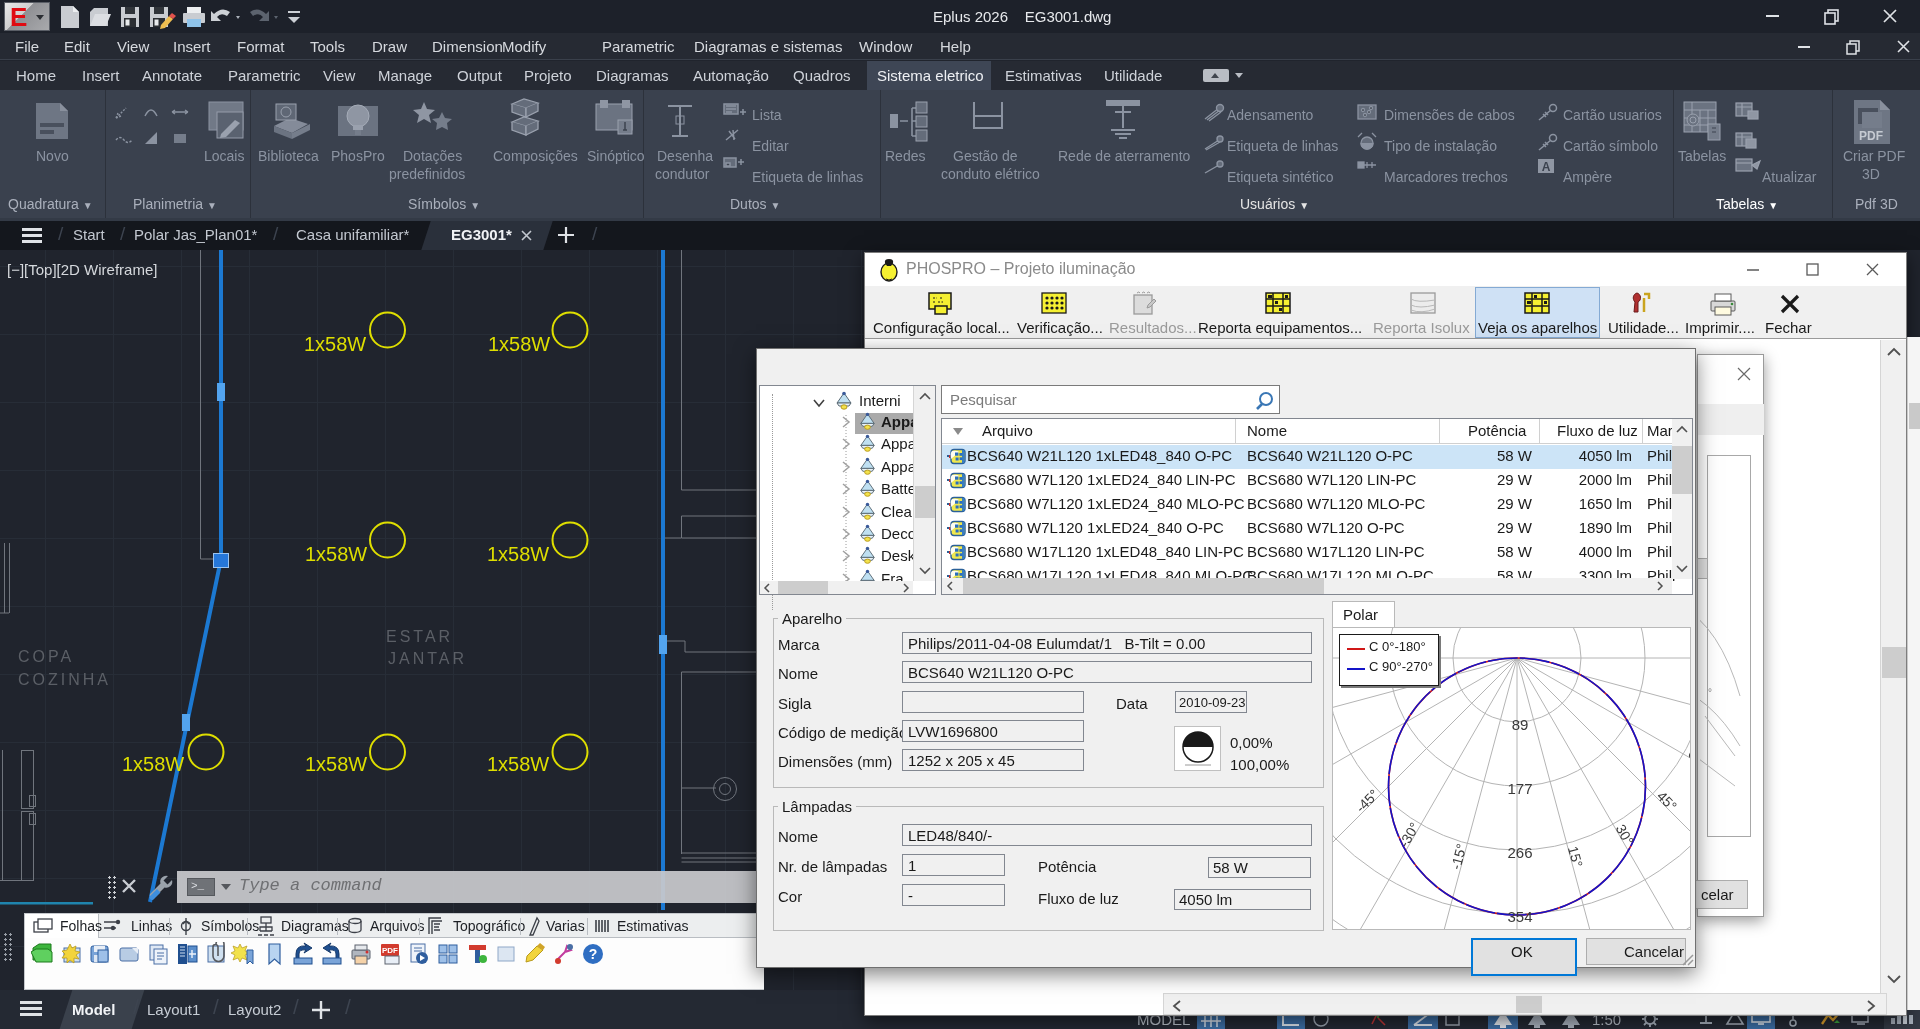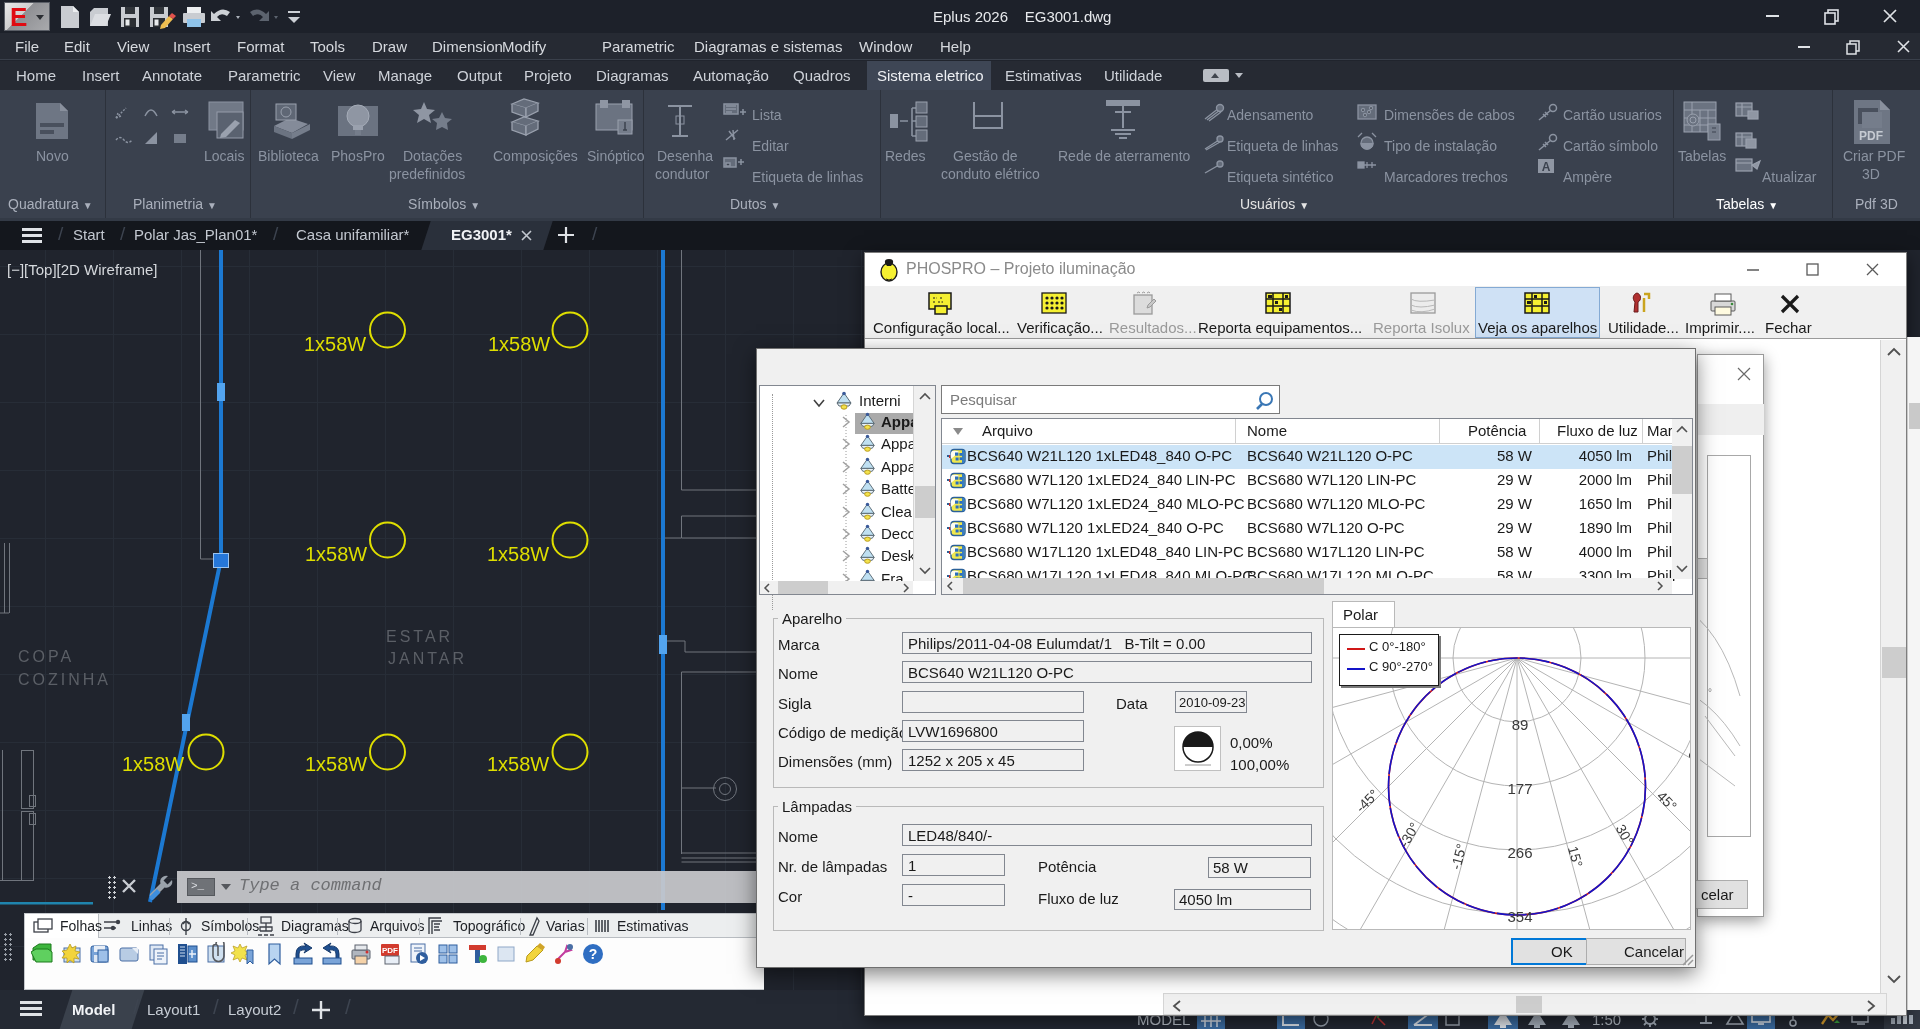--- a/index.html
+++ b/index.html
@@ -1186,21 +1186,21 @@
     <svg class="abs" style="left:7px;top:12px;" width="18" height="4">
             <path d="M0 2 h18" stroke="#d01818" stroke-width="2"></path>
           </svg>
     <div class="txt" style="left:29px;top:4px;font-size:13px;">C 0°-180°</div>
     <svg class="abs" style="left:7px;top:32px;" width="18" height="4">
             <path d="M0 2 h18" stroke="#1414c8" stroke-width="2"></path>
           </svg>
     <div class="txt" style="left:29px;top:24px;font-size:13px;">C 90°-270°</div>
   </div></div>
 
-  <div class="abs" style="left:754px;top:589px;width:106px;height:27px;background:#e1e1e1;border:2px solid #0078d7;padding-left:44px;">
+  <div class="abs" style="left:714px;top:589px;width:106px;height:38px;background:#e1e1e1;border:2px solid #0078d7;padding-left:44px;">
     <div class="txt" style="left:38px;top:3px;">OK</div>
   </div>
   <div class="abs" style="left:829px;top:589px;width:100px;height:27px;background:#e1e1e1;border:1px solid #adadad;">
     <div class="txt" style="left:37px;top:4px;text-align:right;">Cancelar</div>
   </div>
   <svg class="abs" style="left:924px;top:604px;" width="14" height="14">
         <path d="M12 2 L2 12 M12 7 L7 12" stroke="#9a9a9a" stroke-width="1.5"></path>
       </svg>
 </div>
 

